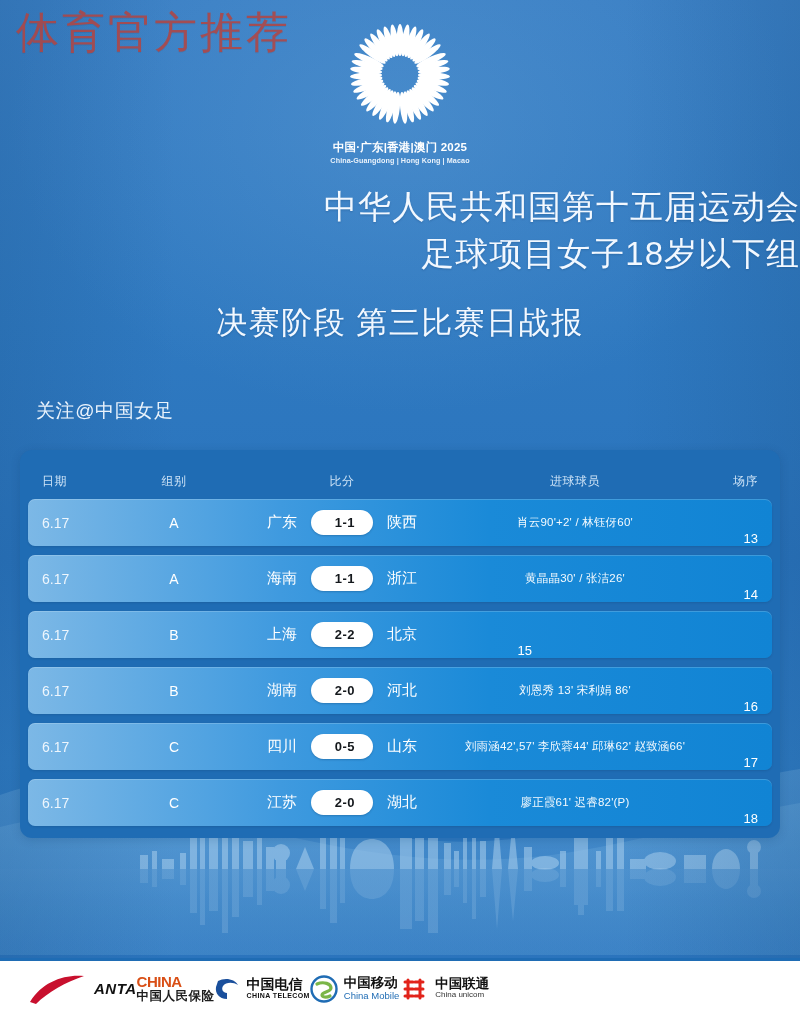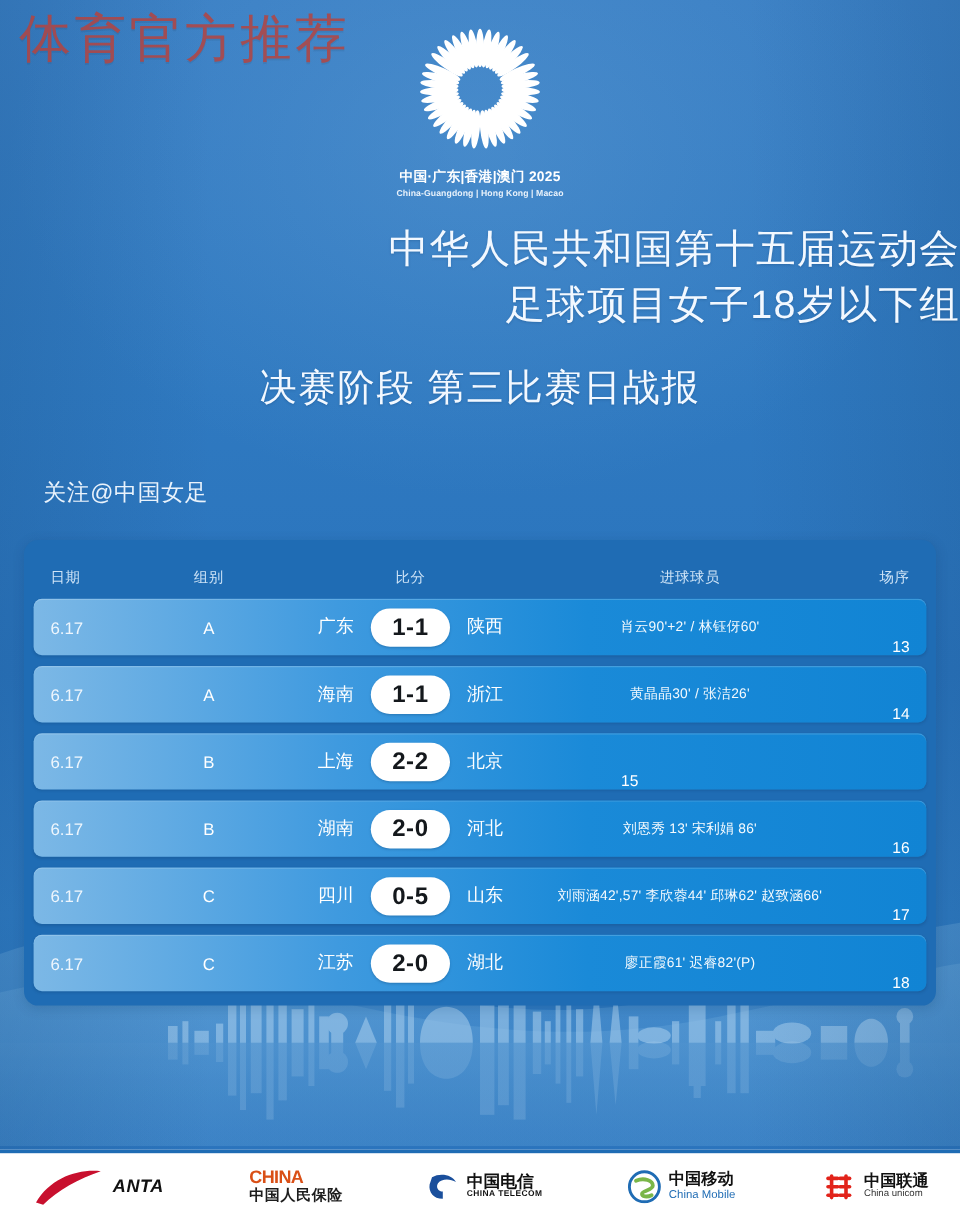--- a/index.html
+++ b/index.html
@@ -104,34 +104,34 @@
 
   .score-cell { display: flex; align-items: center; justify-content: center; gap: 14px; }
   .team {
     font-size: 15px; color: #ffffff; width: 52px;
     white-space: nowrap;
   }
   .team.home { text-align: right; }
   .team.away { text-align: left; }
   .score-pill {
     background: #ffffff; color: #14181c;
-    font-size: 20px; font-weight: bold; letter-spacing: 0.5px;
+    font-size: 13px; font-weight: bold; letter-spacing: 0.5px;
     border-radius: 16px; padding: 6px 18px; min-width: 62px;
     text-align: right; line-height: 1;
     box-shadow: 0 1px 2px rgba(0,40,80,0.25);
   }
 
   
   .scenery { position: absolute; left: 0; bottom: 61px; width: 800px; height: 200px; }
 
   
   .footer {
     position: absolute; left: 0; bottom: 0; width: 800px; height: 58px;
     background: #ffffff;
-    display: flex; align-items: center; justify-content: space-between;
+    display: flex; align-items: center; justify-content: flex-start;
     padding: 0 26px;
     border-top: 3px solid #1f6cb4;
   }
   .sponsor { display: flex; align-items: center; gap: 6px; }
   .sponsor-mark { flex: 0 0 auto; }
   .sponsor-text { display: flex; flex-direction: column; line-height: 1.08; }
   .anta-text { font-size: 15px; font-weight: bold; font-style: italic; color: #111; letter-spacing: 0.5px; }
   .picc-text { font-size: 15px; font-weight: bold; color: #d94f16; letter-spacing: -0.5px; }
   .picc-cn { font-size: 12.5px; font-weight: bold; color: #1d1d1d; letter-spacing: 0.5px; }
   .telecom-cn { font-size: 14px; font-weight: bold; color: #111; }

